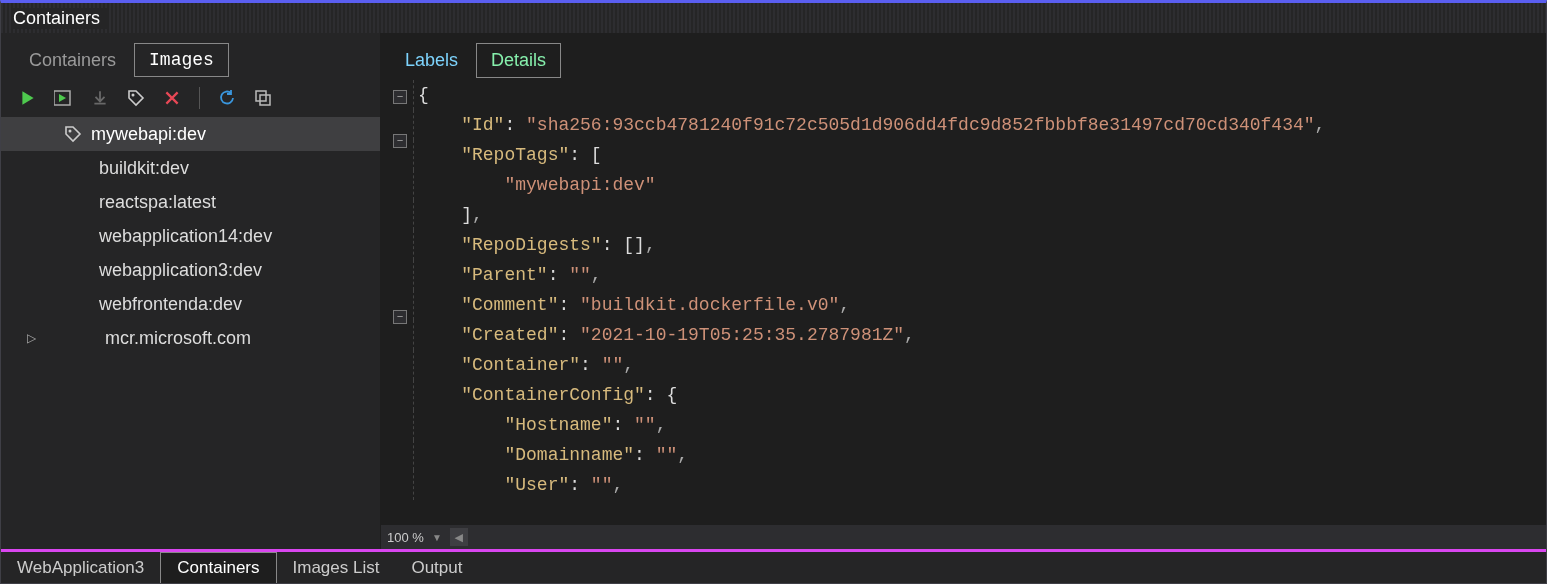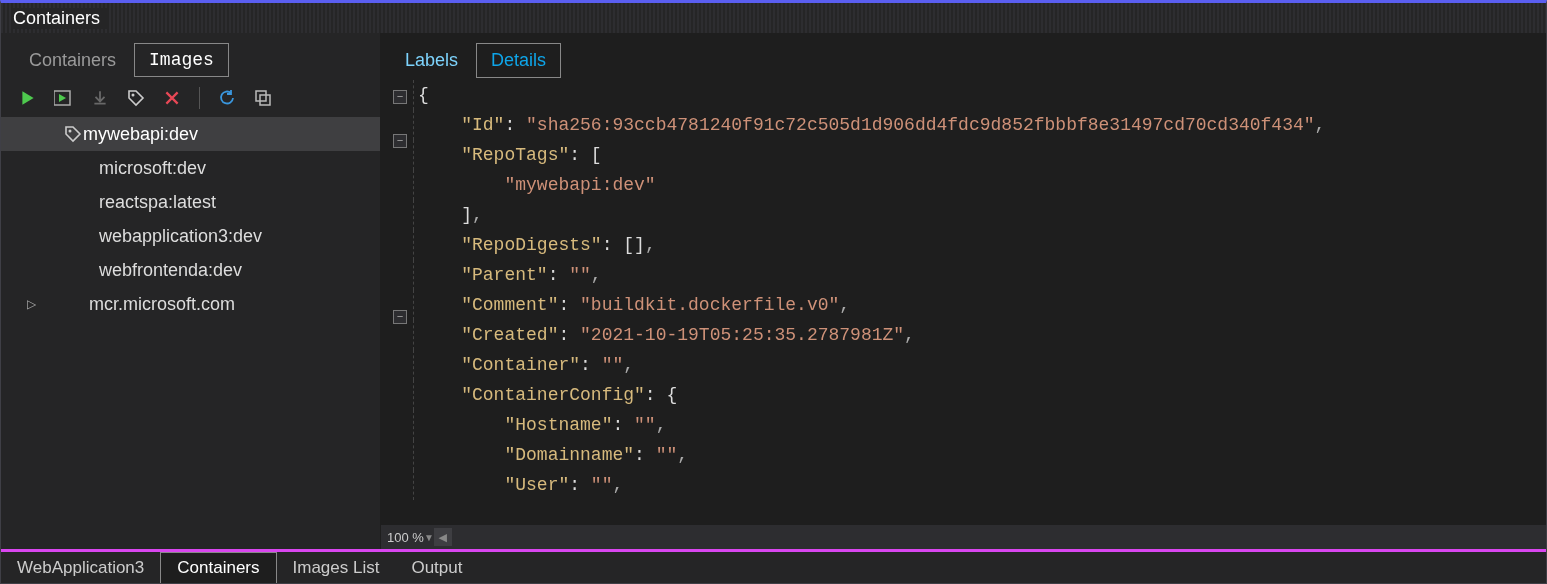--- a/index.html
+++ b/index.html
@@ -75,20 +75,21 @@
   }
   .tree {
     flex: 1;
     overflow: auto;
     padding-top: 2px;
   }
   .tree-item {
     display: flex; align-items: center;
     height: 34px;
     padding-left: 30px;
+    gap: 8px;
     font-size: 18px;
     color: #ddd;
     cursor: pointer;
   }
   .tree-item.indent { padding-left: 98px; }
   .tree-item.indent-head { padding-left: 62px; }
   .tree-item.selected {
     background: #3f3f41;
     color: #fff;
   }
@@ -111,21 +112,21 @@
     gap: 4px;
   }
   .right-tab {
     padding: 6px 14px;
     font-size: 18px;
     color: #7dd3fc;
     cursor: pointer;
   }
   .right-tab.active {
     border: 1px solid #888;
-    color: #0ea5e9;
+    color: #86efac;
   }
   .editor-area {
     flex: 1;
     display: flex;
     overflow: hidden;
     font-family: Consolas, "Courier New", monospace;
     font-size: 18px;
     line-height: 30px;
     padding-left: 6px;
   }
@@ -161,21 +162,21 @@
   .b  { color: #dcdcdc; }      
   .comma { color: #aaa; }
 
   .zoom-bar {
     height: 24px;
     display: flex; align-items: center;
     background: #2d2d30;
     padding-left: 6px;
     font-size: 13px;
     color: #ccc;
-    gap: 0;
+    gap: 8px;
   }
   .zoom-bar .drop {
     font-size: 10px; color: #888;
   }
   .zoom-bar .scroll-arrow {
     width: 18px; height: 18px;
     display:flex;align-items:center;justify-content:center;
     background:#3e3e42;
     color:#888;
     font-size:11px;
@@ -264,24 +265,27 @@
           <div class="tree-item indent-head selected">
             <span class="tag-icon">
               <svg width="20" height="20" viewBox="0 0 20 20">
                 <path d="M3 3 L10 3 L17 10 L10 17 L3 10 Z" fill="none" stroke="#ccc" stroke-width="1.6"></path>
                 <circle cx="7" cy="7" r="1.5" fill="#ccc"></circle>
               </svg>
             </span>
             <span>mywebapi:dev</span>
           </div>
           <div class="tree-item indent">
-            <span>microsoft:dev</span>
+            <span>buildkit:dev</span>
           </div>
           <div class="tree-item indent">
             <span>reactspa:latest</span>
+          </div>
+          <div class="tree-item indent">
+            <span>webapplication14:dev</span>
           </div>
           <div class="tree-item indent">
             <span>webapplication3:dev</span>
           </div>
           <div class="tree-item indent">
             <span>webfrontenda:dev</span>
           </div>
           <div class="tree-item indent-head" style="padding-left: 26px;">
             <span class="expander">▷</span>
             <span style="width: 48px;"></span>

